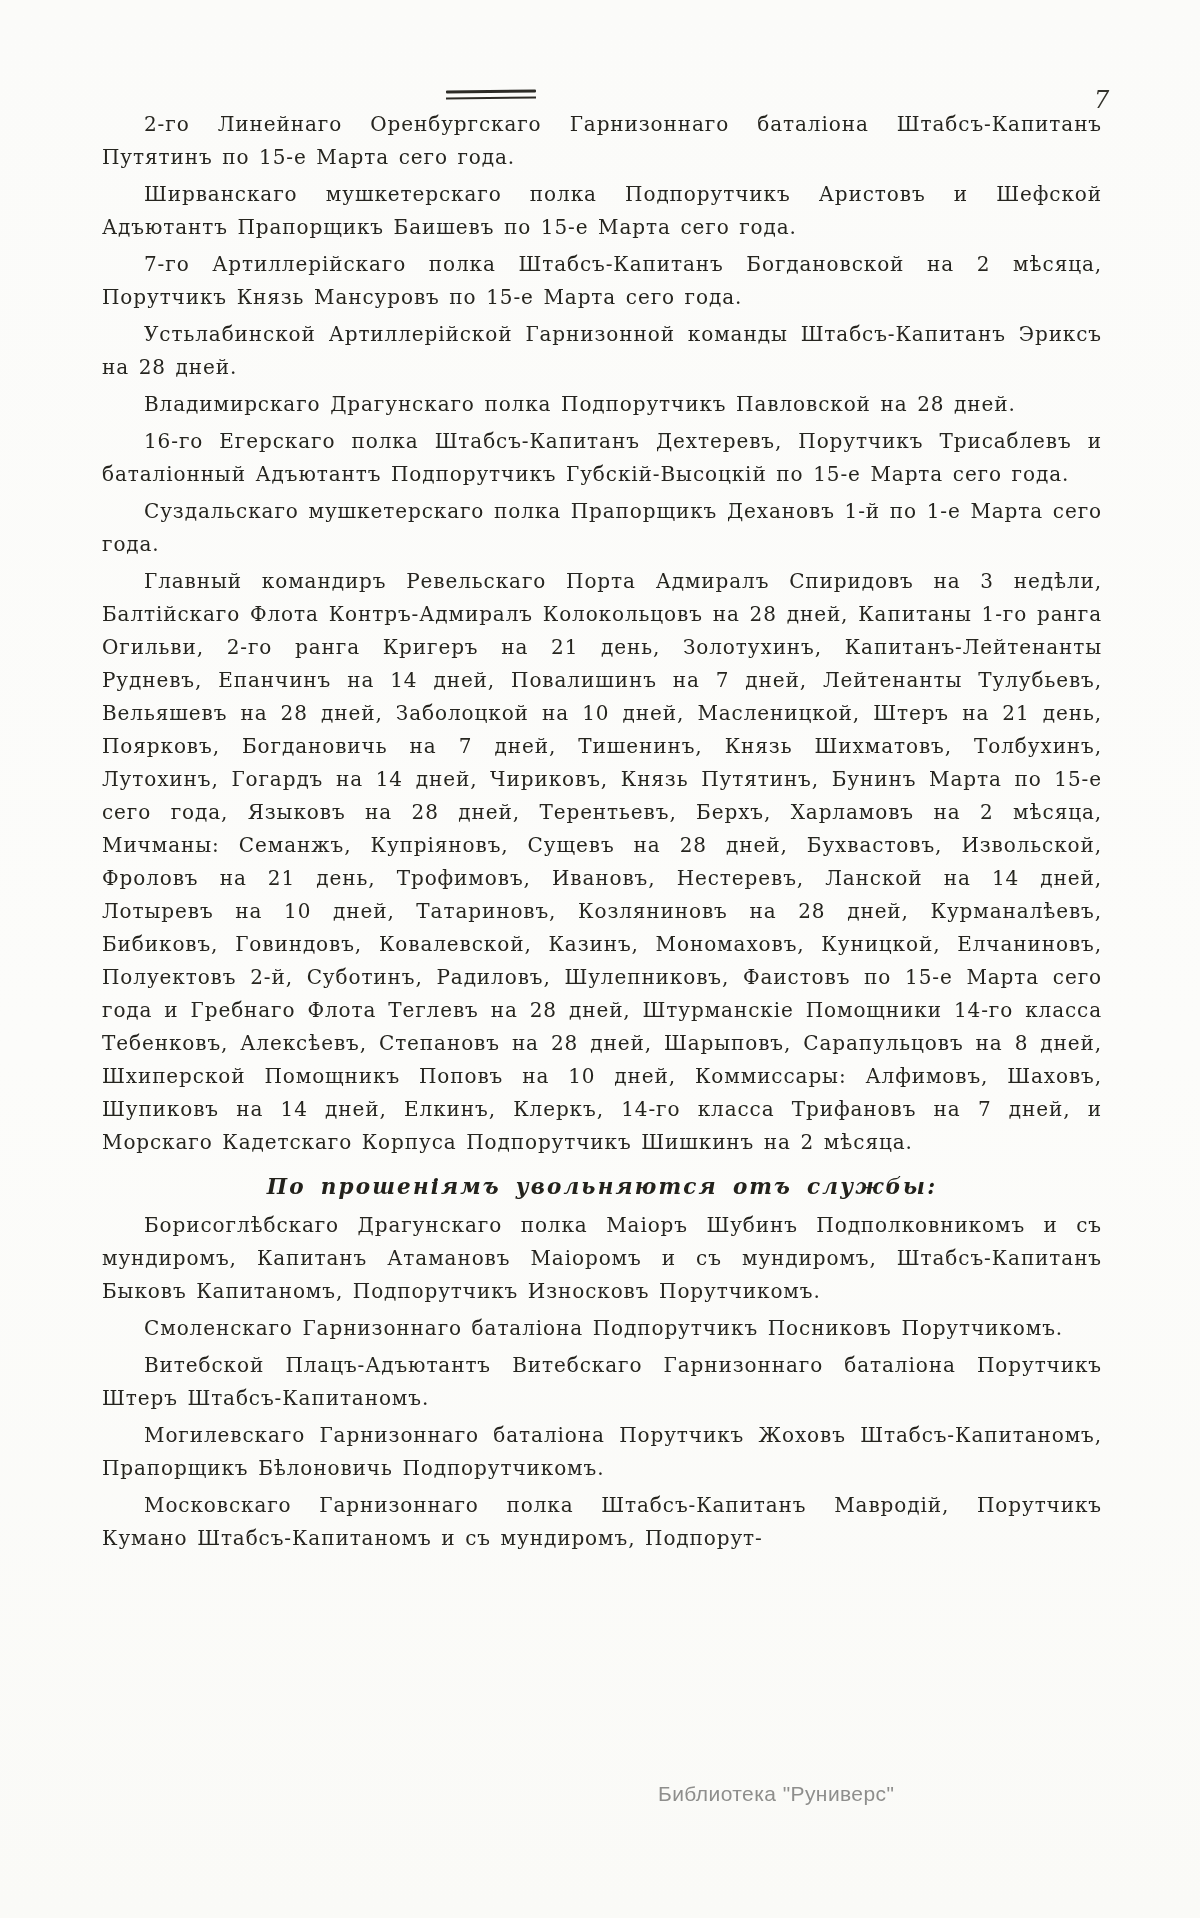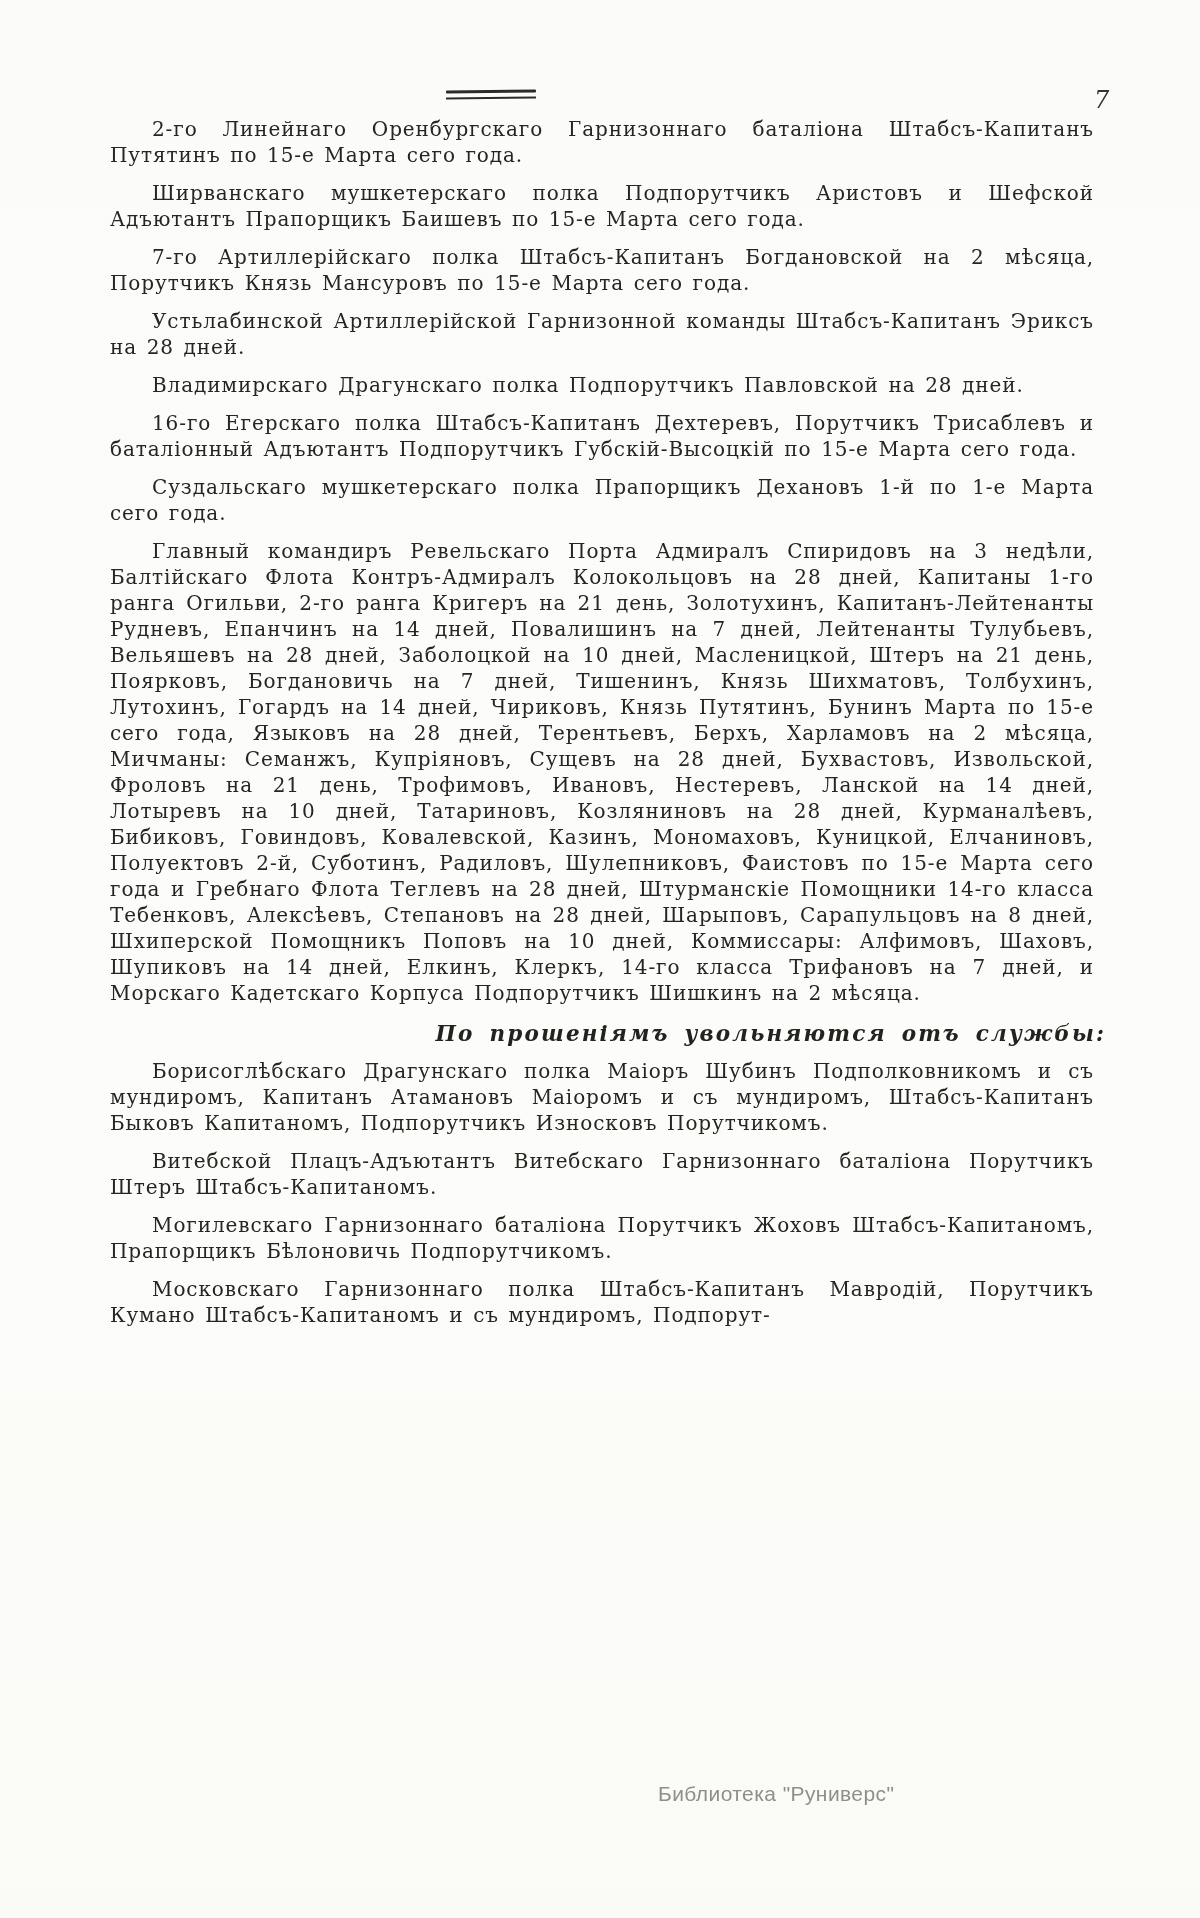--- a/index.html
+++ b/index.html
@@ -32,32 +32,32 @@
   .top-rule .rule-thin  { height: 2px; background: #2c2b26; margin-top: 4px; transform: rotate(-0.6deg); }
 
   .text-column {
     position: absolute;
     left: 98px;
     top: 104px;
     width: 1008px;
   }
 
   .text-column p {
-    margin: 12px;
+    margin: 4px;
     text-indent: 42px;
     text-align: justify;
     font-size: 20px;
-    line-height: 26px;
+    line-height: 33px;
     letter-spacing: 0.045em;
     word-spacing: 0.12em;
   }
 
   .section-heading {
     margin: 15px 0 10px 0;
-    text-align: right;
+    text-align: center;
     font-size: 21.5px;
     font-style: italic;
     font-weight: 700;
     letter-spacing: 0.1em;
     word-spacing: 0.25em;
     color: #23221c;
   }
 
   .watermark {
     position: absolute;
@@ -89,20 +89,21 @@
       <p>Владимирскаго Драгунскаго полка Подпорутчикъ Павловской на 28 дней.</p>
       <p>16-го Егерскаго полка Штабсъ-Капитанъ Дехтеревъ, Порутчикъ Трисаблевъ и баталіонный Адъютантъ Подпорутчикъ Губскій-Высоцкій по 15-е Марта сего года.</p>
       <p>Суздальскаго мушкетерскаго полка Прапорщикъ Дехановъ 1-й по 1-е Марта сего года.</p>
       <p>Главный командиръ Ревельскаго Порта Адмиралъ Спиридовъ на 3 недѣли, Балтійскаго Флота Контръ-Адмиралъ Колокольцовъ на 28 дней, Капитаны 1-го ранга Огильви, 2-го ранга Кригеръ на 21 день, Золотухинъ, Капитанъ-Лейтенанты Рудневъ, Епанчинъ на 14 дней, Повалишинъ на 7 дней, Лейтенанты Тулубьевъ, Вельяшевъ на 28 дней, Заболоцкой на 10 дней, Масленицкой, Штеръ на 21 день, Поярковъ, Богдановичь на 7 дней, Тишенинъ, Князь Шихматовъ, Толбухинъ, Лутохинъ, Гогардъ на 14 дней, Чириковъ, Князь Путятинъ, Бунинъ Марта по 15-е сего года, Языковъ на 28 дней, Терентьевъ, Берхъ, Харламовъ на 2 мѣсяца, Мичманы: Семанжъ, Купріяновъ, Сущевъ на 28 дней, Бухвастовъ, Извольской, Фроловъ на 21 день, Трофимовъ, Ивановъ, Нестеревъ, Ланской на 14 дней, Лотыревъ на 10 дней, Татариновъ, Козляниновъ на 28 дней, Курманалѣевъ, Бибиковъ, Говиндовъ, Ковалевской, Казинъ, Мономаховъ, Куницкой, Елчаниновъ, Полуектовъ 2-й, Суботинъ, Радиловъ, Шулепниковъ, Фаистовъ по 15-е Марта сего года и Гребнаго Флота Теглевъ на 28 дней, Штурманскіе Помощники 14-го класса Тебенковъ, Алексѣевъ, Степановъ на 28 дней, Шарыповъ, Сарапульцовъ на 8 дней, Шхиперской Помощникъ Поповъ на 10 дней, Коммиссары: Алфимовъ, Шаховъ, Шупиковъ на 14 дней, Елкинъ, Клеркъ, 14-го класса Трифановъ на 7 дней, и Морскаго Кадетскаго Корпуса Подпорутчикъ Шишкинъ на 2 мѣсяца.</p>
     </div>
 
   <h2 class="section-heading">По прошеніямъ увольняются отъ службы:</h2>
 
   <div>
       <p>Борисоглѣбскаго Драгунскаго полка Маіоръ Шубинъ Подполковникомъ и съ мундиромъ, Капитанъ Атамановъ Маіоромъ и съ мундиромъ, Штабсъ-Капитанъ Быковъ Капитаномъ, Подпорутчикъ Износковъ Порутчикомъ.</p>
+      <p>Смоленскаго Гарнизоннаго баталіона Подпорутчикъ Посниковъ Порутчикомъ.</p>
       <p>Витебской Плацъ-Адъютантъ Витебскаго Гарнизоннаго баталіона Порутчикъ Штеръ Штабсъ-Капитаномъ.</p>
       <p>Могилевскаго Гарнизоннаго баталіона Порутчикъ Жоховъ Штабсъ-Капитаномъ, Прапорщикъ Бѣлоновичь Подпорутчикомъ.</p>
       <p>Московскаго Гарнизоннаго полка Штабсъ-Капитанъ Мавродій, Порутчикъ Кумано Штабсъ-Капитаномъ и съ мундиромъ, Подпорут-</p>
     </div>
 
 </main>
 
 <div class="watermark">Библиотека "Руниверс"</div>
 
 </body></html>

